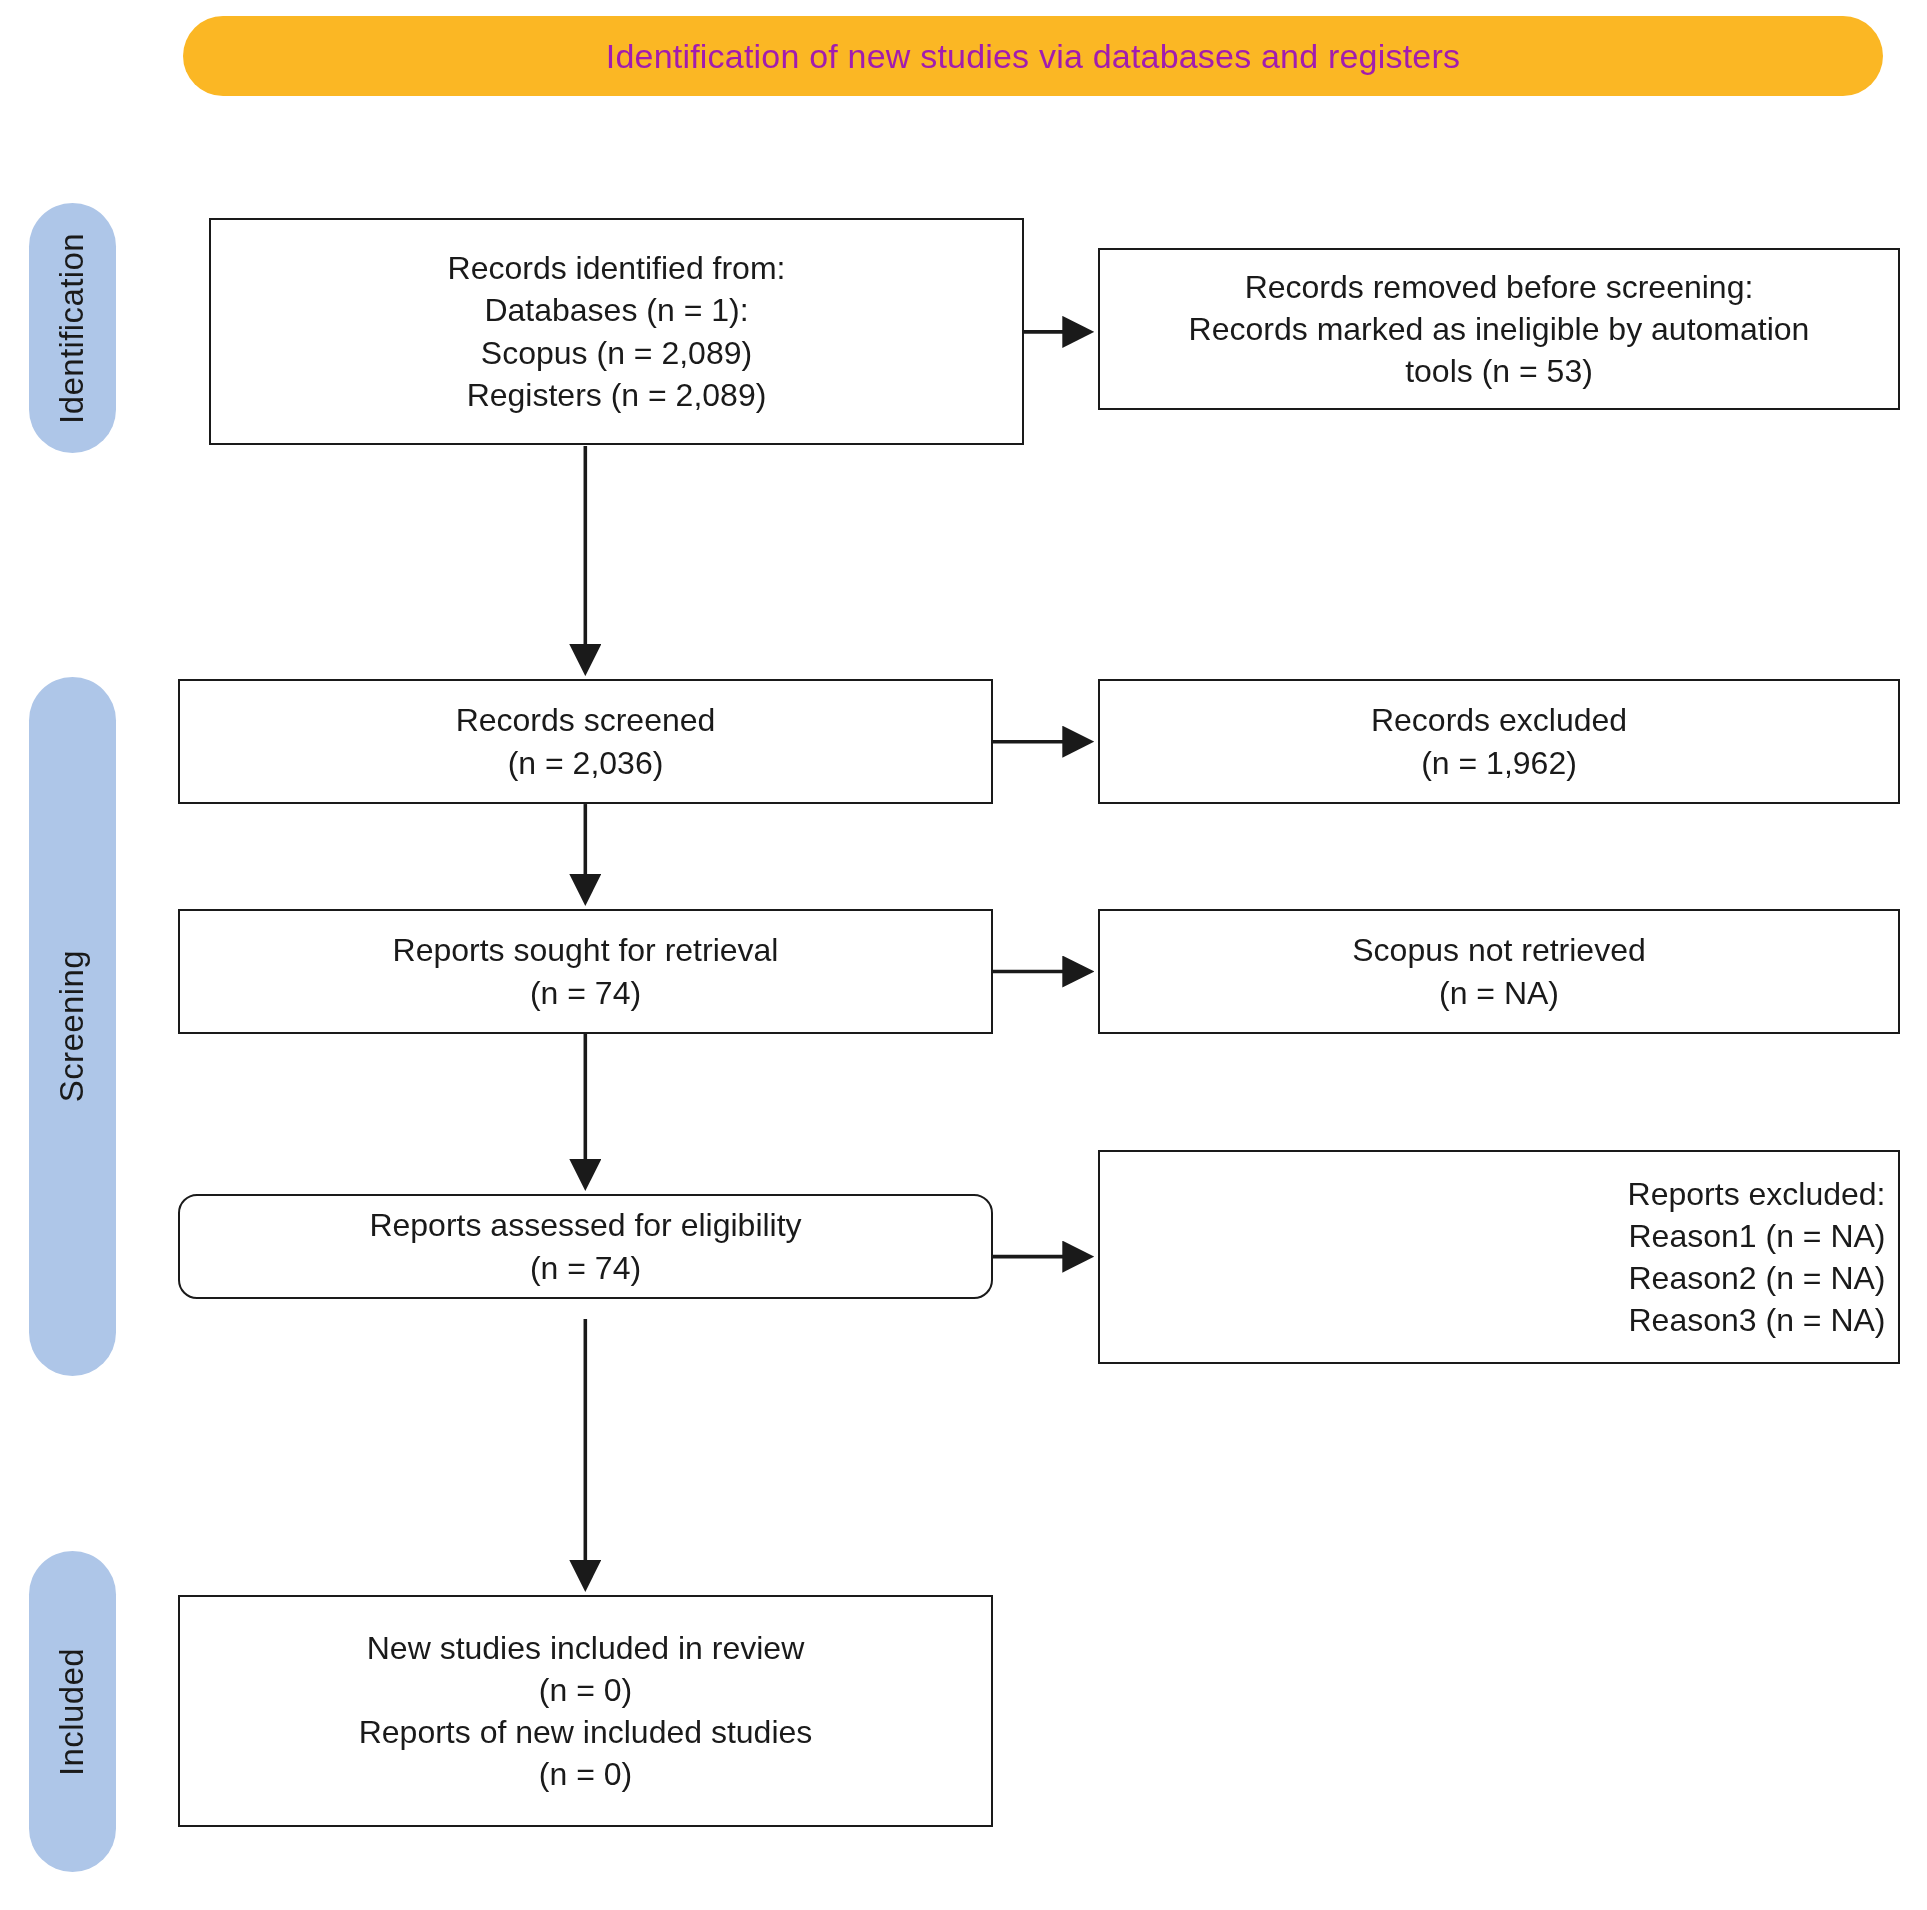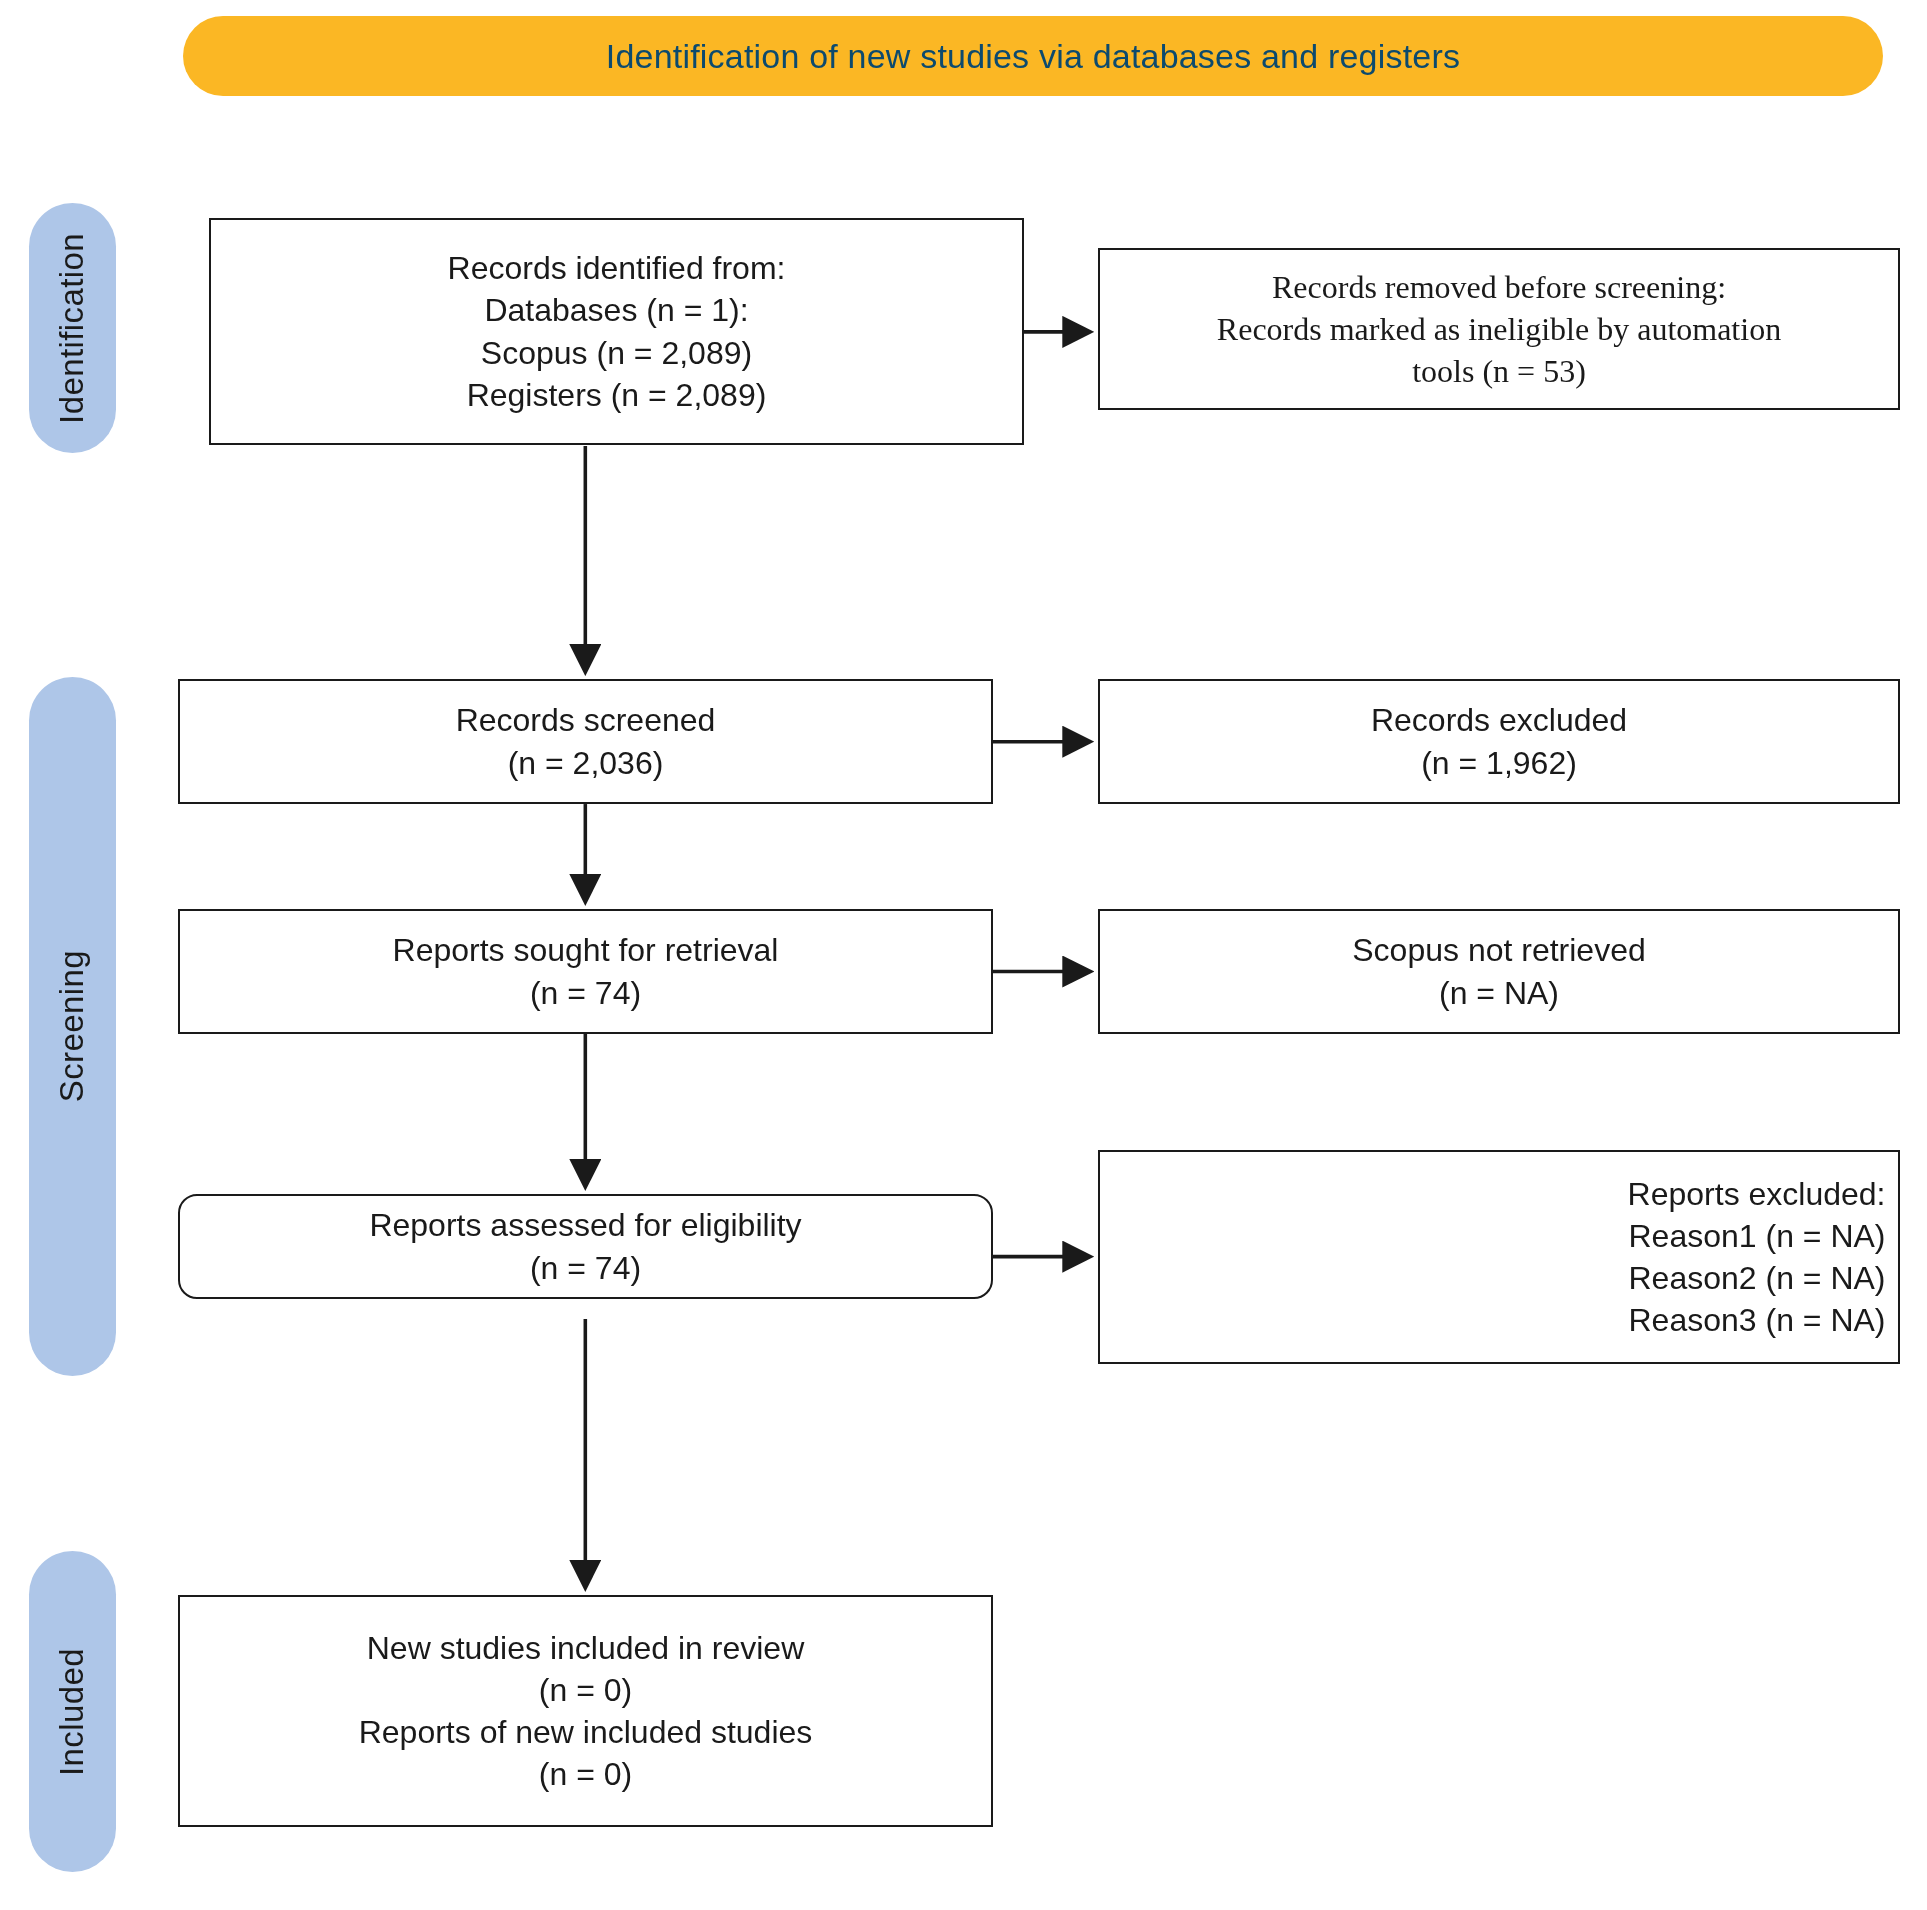--- a/index.html
+++ b/index.html
@@ -24,21 +24,21 @@
     left: 183px;
     top: 16px;
     width: 1700px;
     height: 80px;
     background: #fbb724;
     border-radius: 40px;
     display: flex;
     align-items: center;
     justify-content: center;
     font-size: 34px;
-    color: #0c4a6e;
+    color: #a21caf;
     letter-spacing: 0.2px;
   }
   
   .phase {
     position: absolute;
     width: 87px;
     background: #aec6e8;
     border-radius: 44px;
     display: flex;
     align-items: center;
@@ -73,21 +73,21 @@
     padding: 5.3px 12.5px;
   }
   .box .ln { display: block; white-space: nowrap; }
   .box.left-align {
     align-items: flex-end;
     text-align: left;
   }
 
   
   #box-identified        { left: 178px;  top: 218px;  width: 815px; height: 227px; margin-left: 31px; }
-  #box-removed           { left: 1098px; top: 248px;  width: 802px; height: 162px; font-family: Liberation Serif, serif; }
+  #box-removed           { left: 1098px; top: 248px;  width: 802px; height: 162px; }
   #box-screened          { left: 178px;  top: 679px;  width: 815px; height: 125px; }
   #box-excluded          { left: 1098px; top: 679px;  width: 802px; height: 125px; }
   #box-sought            { left: 178px;  top: 909px; width: 815px; height: 125px; }
   #box-notretrieved      { left: 1098px; top: 909px; width: 802px; height: 125px; }
   #box-assessed          { left: 178px;  top: 1194px; width: 815px; height: 105px; border-radius: 19px; }
   #box-reports-excluded  { left: 1098px; top: 1150px; width: 802px; height: 214px; }
   #box-included          { left: 178px;  top: 1595px; width: 815px; height: 232px; }
 
   
   #arrows {

